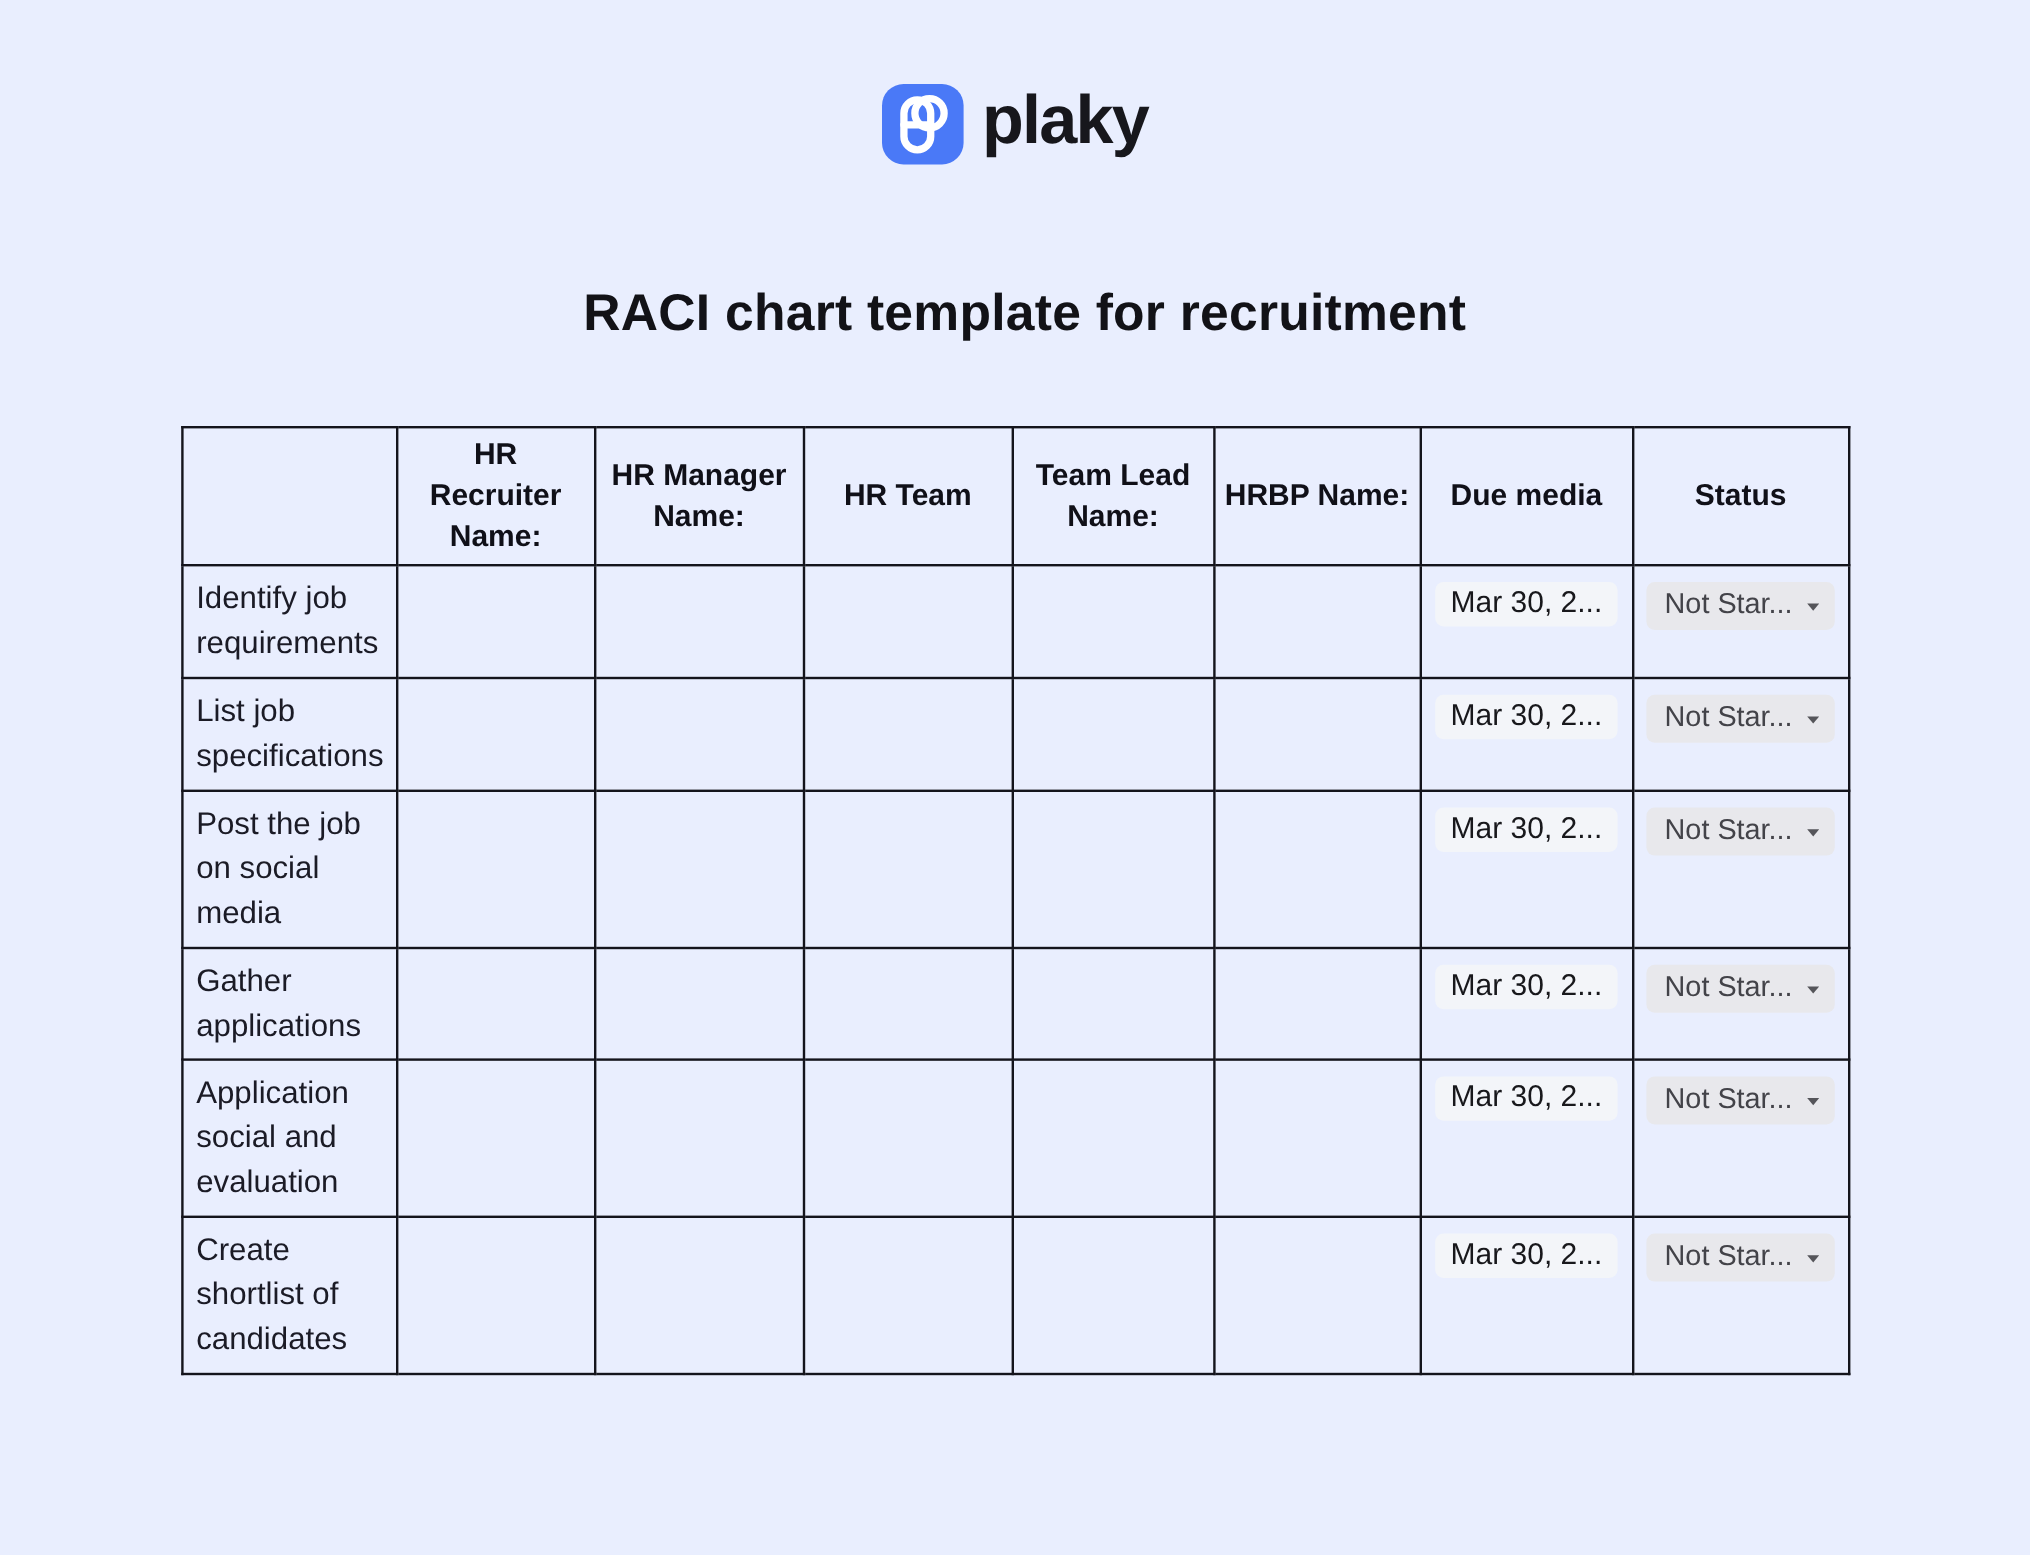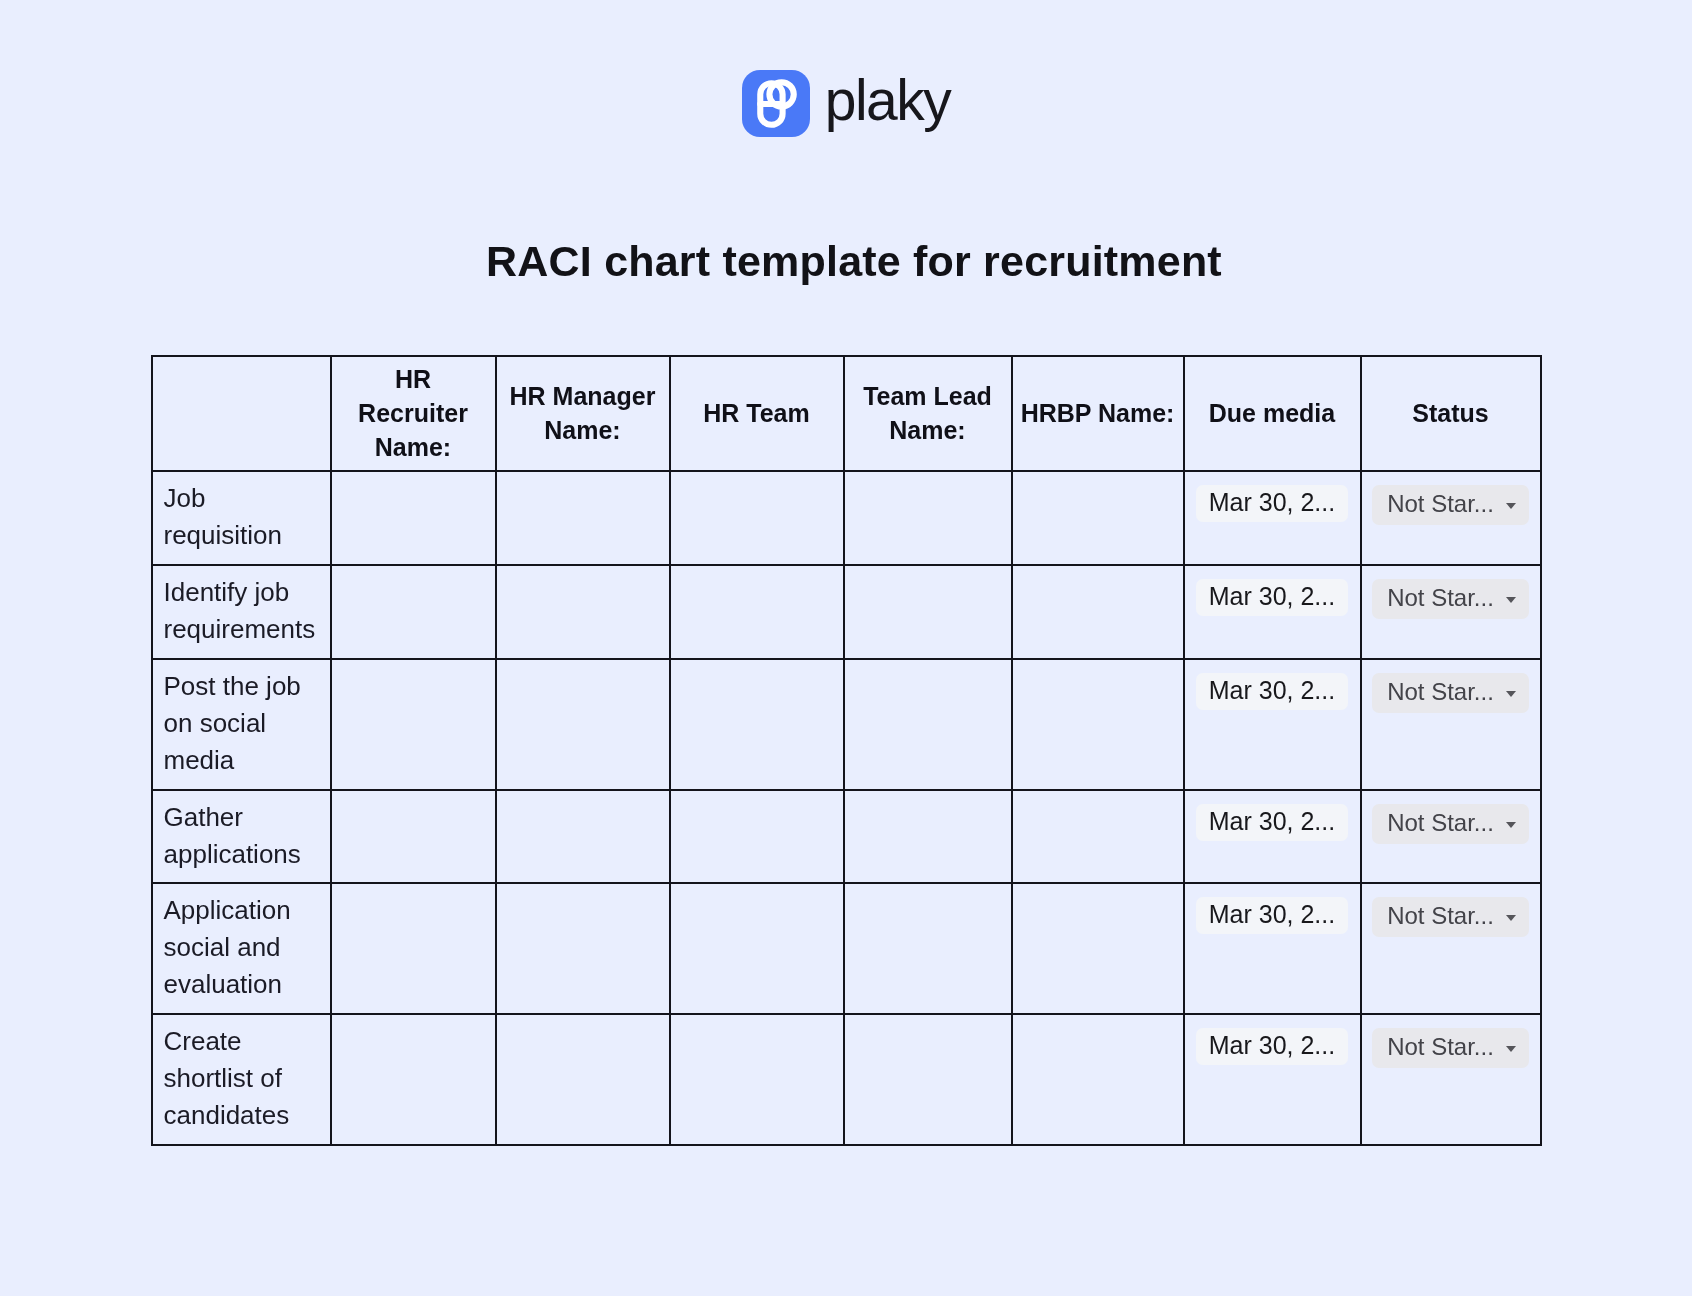--- a/index.html
+++ b/index.html
@@ -19,21 +19,21 @@
   }
   .logo-badge {
     width: 68px; height: 67px;
     border-radius: 18px;
     background: #4a79f7;
     display: flex; align-items: center; justify-content: center;
     flex: 0 0 auto;
   }
   .wordmark {
     font-size: 57px;
-    font-weight: 400;
+    font-weight: 700;
     letter-spacing: -1.5px;
     color: #17171c;
     line-height: 1;
     padding-bottom: 6px;
   }
   .page-title {
     margin-top: 100px;
     text-align: center;
     font-size: 43px;
     font-weight: 600;
@@ -148,52 +148,52 @@
     <th class="col-head"></th>
     <th class="col-head">HR Recruiter Name:</th>
     <th class="col-head">HR Manager Name:</th>
     <th class="col-head">HR Team</th>
     <th class="col-head">Team Lead Name:</th>
     <th class="col-head">HRBP Name:</th>
     <th class="col-head">Due media</th>
     <th class="col-head">Status</th>
   </tr>
 
-  <tr class="rh-2l">
-    <td class="task-cell">Job requisition</td>
-    <td class="input-cell"></td>
-    <td class="input-cell"></td>
-    <td class="input-cell"></td>
-    <td class="input-cell"></td>
-    <td class="input-cell"></td>
-    <td class="date-cell"><span class="date-chip">Mar 30, 2...</span></td>
-    <td class="status-cell">
-      <span class="status-chip">
-        <span>Not Star...</span>
-        <span class="caret-down"></span>
-      </span>
-    </td>
-  </tr>
 
   <tr class="rh-2l">
     <td class="task-cell">Identify job requirements</td>
     <td class="input-cell"></td>
     <td class="input-cell"></td>
     <td class="input-cell"></td>
     <td class="input-cell"></td>
     <td class="input-cell"></td>
     <td class="date-cell"><span class="date-chip">Mar 30, 2...</span></td>
     <td class="status-cell">
       <span class="status-chip">
         <span>Not Star...</span>
         <span class="caret-down"></span>
       </span>
     </td>
   </tr>
 
+  <tr class="rh-2l">
+    <td class="task-cell">List job specifications</td>
+    <td class="input-cell"></td>
+    <td class="input-cell"></td>
+    <td class="input-cell"></td>
+    <td class="input-cell"></td>
+    <td class="input-cell"></td>
+    <td class="date-cell"><span class="date-chip">Mar 30, 2...</span></td>
+    <td class="status-cell">
+      <span class="status-chip">
+        <span>Not Star...</span>
+        <span class="caret-down"></span>
+      </span>
+    </td>
+  </tr>
 
   <tr class="rh-3l">
     <td class="task-cell">Post the job on social media</td>
     <td class="input-cell"></td>
     <td class="input-cell"></td>
     <td class="input-cell"></td>
     <td class="input-cell"></td>
     <td class="input-cell"></td>
     <td class="date-cell"><span class="date-chip">Mar 30, 2...</span></td>
     <td class="status-cell">

